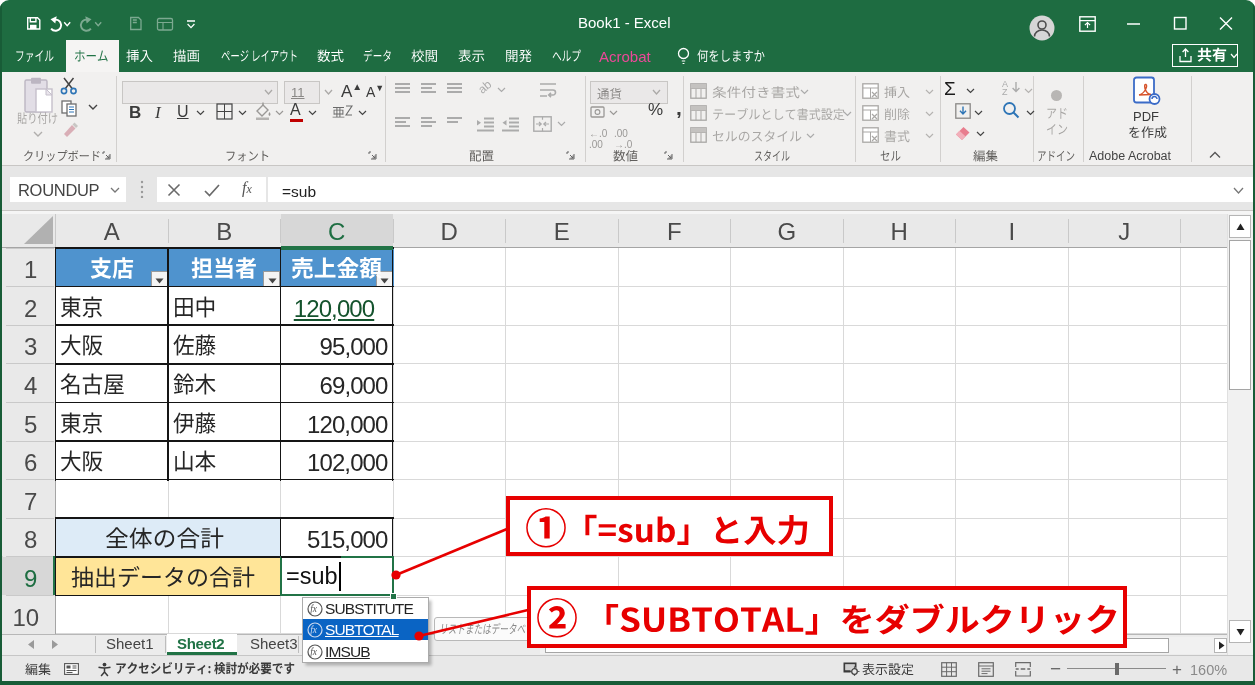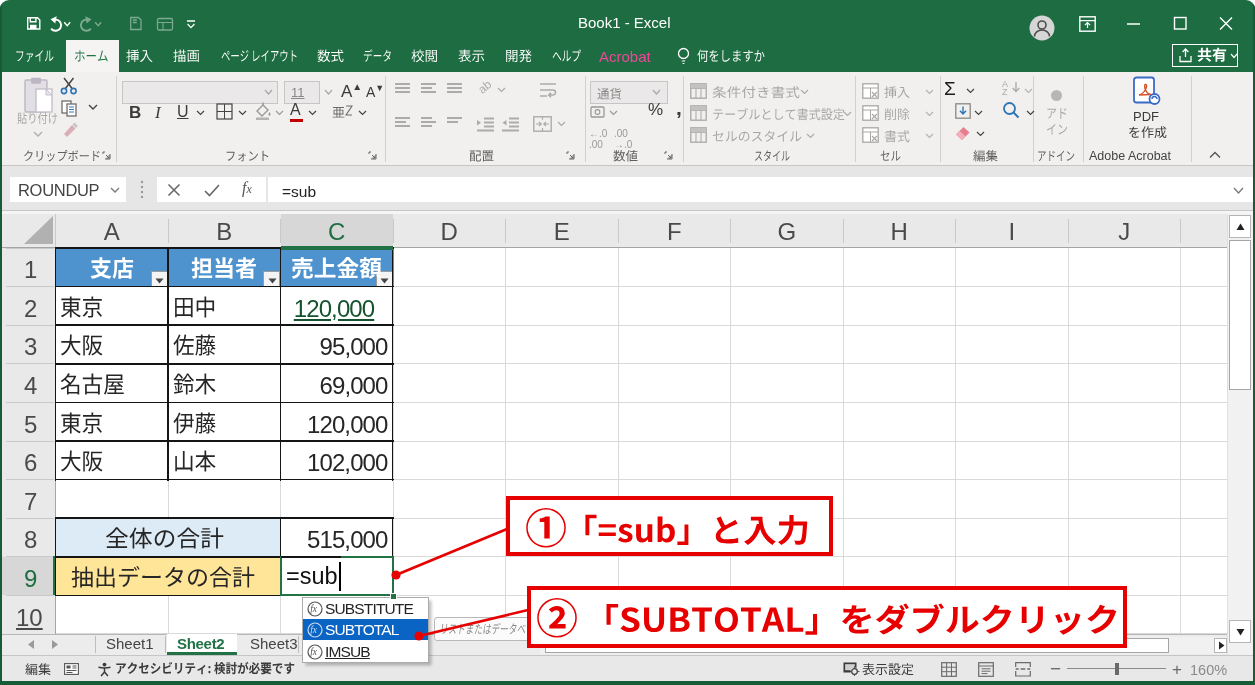--- a/index.html
+++ b/index.html
@@ -480,21 +480,21 @@
 <div style="position:absolute;left:6.0px;top:401.9px;width:47.5px;height:1.0px;background:#C9C9C9;"></div>
 <div style="position:absolute;left:7px;top:450.1px;width:47.5px;text-align:center;font-size:24px;line-height:25px;color:#4A4A4A;">6</div>
 <div style="position:absolute;left:6.0px;top:440.5px;width:47.5px;height:1.0px;background:#C9C9C9;"></div>
 <div style="position:absolute;left:7px;top:488.7px;width:47.5px;text-align:center;font-size:24px;line-height:25px;color:#4A4A4A;">7</div>
 <div style="position:absolute;left:6.0px;top:479.1px;width:47.5px;height:1.0px;background:#C9C9C9;"></div>
 <div style="position:absolute;left:7px;top:527.3px;width:47.5px;text-align:center;font-size:24px;line-height:25px;color:#4A4A4A;">8</div>
 <div style="position:absolute;left:6.0px;top:517.7px;width:47.5px;height:1.0px;background:#C9C9C9;"></div>
 <div style="position:absolute;left:2.0px;top:556.8px;width:53.5px;height:38.6px;background:#D7D7D7;"></div>
 <div style="position:absolute;left:7px;top:565.9px;width:47.5px;text-align:center;font-size:24px;line-height:25px;color:#1E6E42;">9</div>
 <div style="position:absolute;left:6.0px;top:556.3px;width:47.5px;height:1.0px;background:#C9C9C9;"></div>
-<div style="position:absolute;left:16px;top:604.5px;width:47.5px;text-align:left;font-size:24px;line-height:25px;color:#4A4A4A;text-decoration:underline;">10</div>
+<div style="position:absolute;left:2px;top:604.5px;width:47.5px;text-align:center;font-size:24px;line-height:25px;color:#4A4A4A;">10</div>
 <div style="position:absolute;left:6.0px;top:594.9px;width:47.5px;height:1.0px;background:#C9C9C9;"></div>
 <div style="position:absolute;left:2.0px;top:556.3px;width:1.0px;height:39.0px;background:#D7D7D7;"></div>
 <div style="position:absolute;left:53.0px;top:556.3px;width:2.5px;height:39px;background:#217346;"></div>
 <div style="position:absolute;left:54.5px;top:248.0px;width:1.0px;height:386.0px;background:#A5A5A5;"></div>
 <div style="position:absolute;left:55.5px;top:248.0px;width:1171.5px;height:386.0px;background:#fff;"></div>
 <div style="position:absolute;left:167.5px;top:248.0px;width:1.0px;height:386.0px;background:#D9D9D9;"></div>
 <div style="position:absolute;left:280.0px;top:248.0px;width:1.0px;height:386.0px;background:#D9D9D9;"></div>
 <div style="position:absolute;left:392.5px;top:248.0px;width:1.0px;height:386.0px;background:#D9D9D9;"></div>
 <div style="position:absolute;left:505.0px;top:248.0px;width:1.0px;height:386.0px;background:#D9D9D9;"></div>
 <div style="position:absolute;left:617.5px;top:248.0px;width:1.0px;height:386.0px;background:#D9D9D9;"></div>
@@ -683,21 +683,21 @@
 <div style="position:absolute;left:303.0px;top:618.7px;width:125.0px;height:21.8px;background:#0A64C4;"></div>
 <svg style="position:absolute;left:306.5px;top:600.5px" width="16" height="16" viewBox="0 0 16 16">
 <circle cx="8" cy="8" r="7" fill="none" stroke="#555" stroke-width="1.2"></circle>
 <text x="3.2" y="11.3" font-size="9.5" font-style="italic" font-family="Liberation Serif,serif" fill="#555">fx</text>
 </svg>
 <div style="position:absolute;left:325px;top:599.5px;font-size:15.5px;color:#222;letter-spacing:-0.85px;">SUBSTITUTE</div>
 <svg style="position:absolute;left:306.5px;top:622.3px" width="16" height="16" viewBox="0 0 16 16">
 <circle cx="8" cy="8" r="7" fill="none" stroke="#CCD9EE" stroke-width="1.2"></circle>
 <text x="3.2" y="11.3" font-size="9.5" font-style="italic" font-family="Liberation Serif,serif" fill="#CCD9EE">fx</text>
 </svg>
-<div style="position:absolute;left:325px;top:621.3px;font-size:15.5px;color:#fff;letter-spacing:-0.85px;">SUBTOTAL</div>
+<div style="position:absolute;left:325px;top:621.3px;font-size:15.5px;color:#fff;letter-spacing:-0.85px;text-decoration:underline;">SUBTOTAL</div>
 <svg style="position:absolute;left:306.5px;top:644.0px" width="16" height="16" viewBox="0 0 16 16">
 <circle cx="8" cy="8" r="7" fill="none" stroke="#555" stroke-width="1.2"></circle>
 <text x="3.2" y="11.3" font-size="9.5" font-style="italic" font-family="Liberation Serif,serif" fill="#555">fx</text>
 </svg>
 <div style="position:absolute;left:325px;top:643.0px;font-size:15.5px;color:#222;letter-spacing:-0.85px;text-decoration:underline;">IMSUB</div>
 <div style="position:absolute;left:434px;top:616.5px;width:150px;height:24.5px;background:#FBFBFB;border:1px solid #B8B8B8;border-radius:3px;"></div>
 <svg style="position:absolute;left:440.0px;top:619.0px;transform:skewX(-8deg);" width="88.0" height="18.5" viewBox="0 -14.5 88.0 18.5">
       <path fill="#888" d="M6.7 -9.5Q6.7 -9.3 6.7 -9.0Q6.6 -8.7 6.6 -8.4Q6.6 -8.2 6.6 -7.8Q6.6 -7.4 6.6 -7.0Q6.6 -6.6 6.6 -6.4Q6.6 -5.3 6.6 -4.5Q6.5 -3.7 6.4 -3.1Q6.3 -2.6 6.1 -2.1Q6.0 -1.7 5.7 -1.3Q5.5 -0.8 5.1 -0.5Q4.8 -0.1 4.4 0.1Q4.0 0.4 3.7 0.5L3.1 -0.3Q3.7 -0.6 4.3 -1.0Q4.8 -1.4 5.2 -2.0Q5.4 -2.4 5.6 -2.8Q5.7 -3.2 5.8 -3.7Q5.9 -4.2 5.9 -4.9Q5.9 -5.5 5.9 -6.4Q5.9 -6.7 5.9 -7.1Q5.9 -7.4 5.9 -7.8Q5.9 -8.2 5.9 -8.4Q5.9 -8.7 5.9 -9.0Q5.9 -9.3 5.9 -9.5ZM2.7 -9.4Q2.7 -9.2 2.7 -9.0Q2.7 -8.7 2.7 -8.5Q2.7 -8.4 2.7 -8.1Q2.7 -7.8 2.7 -7.4Q2.7 -6.9 2.7 -6.5Q2.7 -6.0 2.7 -5.5Q2.7 -5.1 2.7 -4.8Q2.7 -4.4 2.7 -4.3Q2.7 -4.1 2.7 -3.8Q2.7 -3.5 2.7 -3.4H1.9Q1.9 -3.5 1.9 -3.8Q1.9 -4.0 1.9 -4.3Q1.9 -4.5 1.9 -4.8Q1.9 -5.1 1.9 -5.5Q1.9 -6.0 1.9 -6.5Q1.9 -6.9 1.9 -7.4Q1.9 -7.8 1.9 -8.1Q1.9 -8.4 1.9 -8.5Q1.9 -8.7 1.9 -8.9Q1.9 -9.2 1.9 -9.4Z M15.5 -8.4Q15.4 -8.3 15.4 -8.1Q15.3 -7.9 15.3 -7.8Q15.1 -7.2 14.8 -6.5Q14.6 -5.7 14.2 -5.0Q13.9 -4.3 13.6 -3.7Q13.1 -2.9 12.5 -2.2Q11.9 -1.4 11.3 -0.8Q10.7 -0.2 10.0 0.3L9.5 -0.6Q10.2 -1.0 10.8 -1.6Q11.4 -2.1 12.0 -2.9Q12.6 -3.6 13.0 -4.3Q13.3 -4.8 13.6 -5.4Q13.9 -6.0 14.1 -6.6Q14.3 -7.2 14.4 -7.8Q14.4 -7.8 14.1 -7.8Q13.8 -7.8 13.5 -7.8Q13.1 -7.8 12.8 -7.8Q12.4 -7.8 12.0 -7.8Q11.7 -7.8 11.4 -7.8Q11.2 -7.8 11.1 -7.8Q10.9 -7.8 10.7 -7.7Q10.6 -7.7 10.4 -7.7Q10.3 -7.7 10.2 -7.7V-8.8Q10.3 -8.8 10.4 -8.8Q10.6 -8.8 10.8 -8.8Q10.9 -8.7 11.1 -8.7Q11.2 -8.7 11.4 -8.7Q11.7 -8.7 12.0 -8.7Q12.4 -8.7 12.7 -8.7Q13.1 -8.7 13.5 -8.7Q13.8 -8.7 14.1 -8.7Q14.3 -8.7 14.4 -8.7Q14.6 -8.7 14.8 -8.8Q14.9 -8.8 15.0 -8.8ZM13.7 -4.3Q14.0 -3.9 14.4 -3.4Q14.8 -2.9 15.1 -2.3Q15.5 -1.8 15.8 -1.3Q16.1 -0.8 16.3 -0.4L15.7 0.3Q15.4 -0.3 15.0 -1.0Q14.6 -1.6 14.1 -2.3Q13.6 -3.0 13.2 -3.6Z M20.1 -1.1Q20.1 -1.3 20.1 -1.8Q20.1 -2.3 20.1 -3.1Q20.1 -3.8 20.1 -4.6Q20.1 -5.4 20.1 -6.2Q20.1 -6.9 20.1 -7.5Q20.1 -8.1 20.1 -8.4Q20.1 -8.6 20.1 -9.0Q20.1 -9.4 20.0 -9.7H20.9Q20.9 -9.4 20.8 -9.0Q20.8 -8.7 20.8 -8.4Q20.8 -7.9 20.8 -7.2Q20.8 -6.5 20.8 -5.8Q20.8 -5.0 20.8 -4.2Q20.8 -3.5 20.8 -2.8Q20.8 -2.2 20.8 -1.7Q20.8 -1.3 20.8 -1.1Q20.8 -0.9 20.8 -0.6Q20.8 -0.4 20.8 -0.1Q20.9 0.2 20.9 0.4H20.0Q20.1 0.1 20.1 -0.3Q20.1 -0.8 20.1 -1.1ZM20.7 -6.4Q21.1 -6.2 21.6 -6.0Q22.1 -5.7 22.6 -5.4Q23.2 -5.1 23.7 -4.8Q24.1 -4.5 24.5 -4.3L24.2 -3.2Q23.8 -3.5 23.4 -3.8Q22.9 -4.1 22.4 -4.4Q21.9 -4.7 21.5 -4.9Q21.0 -5.1 20.7 -5.3Z M30.7 -9.9Q30.7 -9.8 30.7 -9.6Q30.7 -9.4 30.7 -9.1Q30.7 -8.9 30.7 -8.5Q30.7 -8.1 30.7 -7.7Q30.7 -7.2 30.7 -6.7Q30.7 -6.3 30.7 -5.9Q30.7 -5.2 30.7 -4.6Q30.7 -3.9 30.7 -3.2Q30.8 -2.6 30.8 -2.0Q30.8 -1.5 30.8 -1.2Q30.8 -0.7 30.6 -0.3Q30.5 0.1 30.2 0.3Q29.8 0.6 29.3 0.6Q28.3 0.6 27.9 0.1Q27.4 -0.4 27.4 -1.3Q27.4 -1.8 27.6 -2.3Q27.8 -2.7 28.3 -2.9Q28.7 -3.2 29.4 -3.2Q30.0 -3.2 30.6 -2.9Q31.2 -2.7 31.7 -2.4Q32.2 -2.0 32.6 -1.6Q33.0 -1.2 33.2 -1.0L32.9 -0.1Q32.6 -0.5 32.2 -0.9Q31.8 -1.3 31.3 -1.6Q30.9 -1.9 30.4 -2.1Q29.8 -2.4 29.3 -2.4Q28.6 -2.4 28.3 -2.1Q28.0 -1.7 28.0 -1.3Q28.0 -1.0 28.1 -0.8Q28.2 -0.6 28.5 -0.4Q28.8 -0.3 29.2 -0.3Q29.4 -0.3 29.7 -0.4Q29.9 -0.5 30.0 -0.7Q30.1 -1.0 30.1 -1.4Q30.1 -1.8 30.1 -2.3Q30.1 -2.9 30.1 -3.6Q30.1 -4.2 30.0 -4.8Q30.0 -5.4 30.0 -5.9Q30.0 -6.3 30.0 -6.7Q30.0 -7.2 30.0 -7.6Q30.0 -8.0 30.0 -8.4Q30.0 -8.8 30.0 -9.2Q30.0 -9.3 30.0 -9.6Q30.0 -9.8 30.0 -9.9ZM27.4 -8.6Q27.6 -8.5 27.9 -8.5Q28.2 -8.4 28.5 -8.4Q28.8 -8.3 29.1 -8.3Q29.4 -8.3 29.6 -8.3Q30.5 -8.3 31.3 -8.4Q32.2 -8.5 33.0 -8.7L33.0 -7.8Q32.5 -7.7 32.0 -7.6Q31.4 -7.5 30.8 -7.5Q30.2 -7.4 29.6 -7.4Q29.3 -7.4 28.9 -7.5Q28.5 -7.5 28.1 -7.5Q27.7 -7.6 27.4 -7.6ZM27.4 -5.9Q27.6 -5.9 27.9 -5.8Q28.2 -5.8 28.5 -5.7Q28.8 -5.7 29.1 -5.7Q29.3 -5.7 29.6 -5.7Q30.2 -5.7 30.8 -5.7Q31.4 -5.8 31.9 -5.8Q32.5 -5.9 33.1 -6.0L33.1 -5.1Q32.6 -5.0 32.2 -5.0Q31.8 -4.9 31.4 -4.9Q30.9 -4.8 30.5 -4.8Q30.0 -4.8 29.6 -4.8Q29.3 -4.8 28.9 -4.8Q28.5 -4.8 28.1 -4.9Q27.7 -4.9 27.4 -5.0Z M38.2 -9.8Q38.2 -9.6 38.1 -9.3Q38.1 -9.0 38.1 -8.8Q38.0 -8.4 37.9 -7.8Q37.8 -7.2 37.7 -6.6Q37.6 -5.9 37.5 -5.3Q37.4 -4.6 37.2 -3.8Q37.1 -3.1 36.9 -2.3Q36.7 -1.5 36.5 -0.8Q36.3 -0.1 36.2 0.4L35.4 0.1Q35.6 -0.4 35.8 -1.1Q36.0 -1.8 36.2 -2.5Q36.4 -3.3 36.6 -4.1Q36.7 -4.9 36.9 -5.5Q36.9 -6.0 37.0 -6.4Q37.1 -6.9 37.2 -7.4Q37.2 -7.9 37.3 -8.3Q37.3 -8.7 37.4 -8.9Q37.4 -9.2 37.4 -9.5Q37.4 -9.7 37.4 -9.9ZM36.3 -7.7Q36.8 -7.7 37.3 -7.8Q37.9 -7.9 38.5 -8.0Q39.0 -8.2 39.6 -8.4V-7.4Q39.0 -7.2 38.5 -7.1Q37.9 -7.0 37.3 -6.9Q36.8 -6.8 36.3 -6.8Q36.0 -6.8 35.8 -6.8Q35.5 -6.8 35.3 -6.9L35.3 -7.8Q35.6 -7.8 35.8 -7.8Q36.1 -7.7 36.3 -7.7ZM39.0 -6.0Q39.4 -6.1 39.8 -6.1Q40.2 -6.1 40.6 -6.1Q41.0 -6.1 41.4 -6.1Q41.7 -6.1 42.1 -6.0L42.1 -5.1Q41.7 -5.1 41.4 -5.2Q41.0 -5.2 40.6 -5.2Q40.2 -5.2 39.8 -5.2Q39.4 -5.2 39.0 -5.1ZM39.2 -3.0Q39.1 -2.7 39.1 -2.4Q39.1 -2.1 39.1 -1.9Q39.1 -1.6 39.1 -1.4Q39.2 -1.2 39.3 -1.1Q39.5 -0.9 39.8 -0.8Q40.1 -0.7 40.5 -0.7Q41.0 -0.7 41.4 -0.8Q41.8 -0.8 42.2 -0.9L42.2 0.1Q41.8 0.1 41.4 0.2Q41.0 0.2 40.5 0.2Q39.5 0.2 39.0 -0.2Q38.4 -0.7 38.4 -1.6Q38.4 -2.0 38.5 -2.3Q38.5 -2.7 38.6 -3.1Z M46.4 -7.4Q46.8 -7.3 47.2 -7.3Q47.5 -7.3 47.9 -7.3Q48.7 -7.3 49.4 -7.4Q50.2 -7.5 50.8 -7.7V-6.7Q50.2 -6.5 49.4 -6.5Q48.6 -6.4 47.9 -6.4Q47.5 -6.4 47.2 -6.4Q46.8 -6.4 46.4 -6.4ZM49.4 -9.6Q49.4 -9.4 49.4 -9.3Q49.4 -9.1 49.4 -8.9Q49.4 -8.7 49.4 -8.3Q49.4 -8.0 49.4 -7.6Q49.4 -7.2 49.4 -6.8Q49.4 -6.1 49.4 -5.4Q49.4 -4.6 49.4 -4.0Q49.5 -3.3 49.5 -2.7Q49.5 -2.1 49.5 -1.6Q49.5 -1.2 49.4 -0.9Q49.3 -0.5 49.2 -0.2Q49.0 0.1 48.7 0.2Q48.4 0.4 48.0 0.4Q47.1 0.4 46.7 -0.1Q46.2 -0.6 46.2 -1.4Q46.2 -1.9 46.4 -2.4Q46.6 -2.8 47.0 -3.0Q47.4 -3.3 48.0 -3.3Q48.5 -3.3 49.0 -3.1Q49.5 -2.9 49.8 -2.6Q50.2 -2.3 50.6 -2.0Q50.9 -1.6 51.2 -1.3L50.8 -0.4Q50.3 -1.1 49.9 -1.5Q49.4 -2.0 49.0 -2.3Q48.5 -2.5 47.9 -2.5Q47.4 -2.5 47.1 -2.2Q46.8 -2.0 46.8 -1.5Q46.8 -1.0 47.1 -0.8Q47.4 -0.5 47.9 -0.5Q48.3 -0.5 48.5 -0.7Q48.7 -0.9 48.7 -1.2Q48.8 -1.5 48.8 -1.9Q48.8 -2.2 48.8 -2.8Q48.8 -3.4 48.8 -4.0Q48.7 -4.7 48.7 -5.4Q48.7 -6.2 48.7 -6.8Q48.7 -7.4 48.7 -8.0Q48.7 -8.5 48.7 -8.9Q48.7 -9.0 48.7 -9.2Q48.7 -9.5 48.7 -9.6ZM45.2 -9.5Q45.2 -9.4 45.1 -9.3Q45.1 -9.1 45.1 -9.0Q45.1 -8.8 45.0 -8.7Q45.0 -8.4 44.9 -7.9Q44.9 -7.4 44.8 -6.8Q44.8 -6.3 44.7 -5.7Q44.7 -5.1 44.6 -4.6Q44.6 -4.1 44.6 -3.7Q44.6 -3.2 44.6 -2.8Q44.7 -2.4 44.7 -1.9Q44.8 -2.2 44.9 -2.5Q44.9 -2.9 45.0 -3.2Q45.1 -3.5 45.2 -3.8L45.5 -3.4Q45.4 -2.9 45.3 -2.4Q45.2 -1.9 45.1 -1.4Q45.0 -0.9 44.9 -0.6Q44.9 -0.5 44.9 -0.3Q44.9 -0.2 44.9 -0.0Q44.9 0.1 44.9 0.2Q44.9 0.3 44.9 0.4L44.3 0.5Q44.2 -0.2 44.1 -1.2Q44.0 -2.2 44.0 -3.5Q44.0 -4.2 44.0 -4.9Q44.1 -5.7 44.1 -6.4Q44.2 -7.1 44.3 -7.8Q44.3 -8.4 44.4 -8.7Q44.4 -9.0 44.4 -9.2Q44.4 -9.4 44.4 -9.6Z M53.3 -9.1Q53.5 -9.1 53.7 -9.1Q53.9 -9.1 54.1 -9.1Q54.3 -9.1 54.6 -9.1Q54.9 -9.1 55.3 -9.1Q55.6 -9.1 56.0 -9.1Q56.4 -9.1 56.7 -9.1Q57.0 -9.1 57.1 -9.1Q57.3 -9.1 57.5 -9.1Q57.7 -9.1 57.9 -9.1V-8.1Q57.7 -8.1 57.5 -8.1Q57.3 -8.1 57.1 -8.1Q57.0 -8.1 56.7 -8.1Q56.4 -8.1 56.0 -8.1Q55.6 -8.1 55.3 -8.1Q54.9 -8.1 54.6 -8.1Q54.3 -8.1 54.1 -8.1Q53.9 -8.1 53.7 -8.1Q53.5 -8.1 53.3 -8.1ZM52.3 -6.0Q52.5 -6.0 52.7 -6.0Q52.9 -5.9 53.1 -5.9Q53.2 -5.9 53.5 -5.9Q53.8 -5.9 54.3 -5.9Q54.8 -5.9 55.4 -5.9Q55.9 -5.9 56.5 -5.9Q57.0 -5.9 57.5 -5.9Q58.0 -5.9 58.3 -5.9Q58.6 -5.9 58.7 -5.9Q58.8 -5.9 59.0 -6.0Q59.2 -6.0 59.4 -6.0V-5.0Q59.2 -5.0 59.0 -5.0Q58.9 -5.0 58.7 -5.0Q58.6 -5.0 58.3 -5.0Q58.0 -5.0 57.5 -5.0Q57.0 -5.0 56.5 -5.0Q55.9 -5.0 55.4 -5.0Q54.8 -5.0 54.3 -5.0Q53.8 -5.0 53.5 -5.0Q53.2 -5.0 53.1 -5.0Q52.9 -5.0 52.7 -5.0Q52.5 -5.0 52.3 -5.0ZM56.4 -5.5Q56.4 -4.3 56.3 -3.3Q56.1 -2.4 55.9 -1.6Q55.7 -1.2 55.4 -0.7Q55.2 -0.3 54.9 0.1Q54.5 0.4 54.2 0.7L53.5 0.0Q54.0 -0.3 54.5 -0.8Q54.9 -1.3 55.2 -1.9Q55.5 -2.6 55.6 -3.5Q55.6 -4.5 55.7 -5.5ZM58.4 -10.2Q58.5 -9.9 58.6 -9.6Q58.7 -9.3 58.8 -9.0Q59.0 -8.7 59.1 -8.4L58.6 -8.1Q58.5 -8.5 58.3 -9.0Q58.1 -9.5 57.9 -9.9ZM59.3 -10.7Q59.4 -10.4 59.5 -10.1Q59.7 -9.8 59.8 -9.5Q59.9 -9.2 60.0 -9.0L59.6 -8.7Q59.4 -9.1 59.2 -9.5Q59.0 -10.0 58.8 -10.4Z M61.1 -5.4Q61.2 -5.4 61.4 -5.4Q61.6 -5.4 61.8 -5.4Q62.0 -5.3 62.3 -5.3Q62.4 -5.3 62.7 -5.3Q63.0 -5.3 63.4 -5.3Q63.8 -5.3 64.2 -5.3Q64.6 -5.3 65.1 -5.3Q65.5 -5.3 65.9 -5.3Q66.3 -5.3 66.6 -5.3Q66.9 -5.3 67.0 -5.3Q67.3 -5.3 67.5 -5.4Q67.8 -5.4 67.9 -5.4V-4.2Q67.8 -4.2 67.5 -4.2Q67.3 -4.2 67.0 -4.2Q66.9 -4.2 66.6 -4.2Q66.3 -4.2 65.9 -4.2Q65.5 -4.2 65.1 -4.2Q64.6 -4.2 64.2 -4.2Q63.8 -4.2 63.4 -4.2Q63.0 -4.2 62.7 -4.2Q62.4 -4.2 62.3 -4.2Q61.9 -4.2 61.6 -4.2Q61.3 -4.2 61.1 -4.2Z M72.4 -5.7Q72.8 -5.4 73.2 -5.0Q73.7 -4.5 74.1 -4.1Q74.6 -3.6 75.0 -3.2Q75.4 -2.7 75.7 -2.4L75.2 -1.5Q74.9 -1.9 74.5 -2.3Q74.1 -2.8 73.7 -3.3Q73.2 -3.8 72.8 -4.2Q72.3 -4.7 71.9 -5.0ZM76.3 -8.0Q76.2 -7.9 76.2 -7.7Q76.1 -7.5 76.1 -7.3Q76.0 -6.7 75.8 -6.0Q75.5 -5.2 75.2 -4.5Q74.9 -3.7 74.5 -3.1Q74.0 -2.0 73.1 -1.1Q72.2 -0.1 71.0 0.6L70.4 -0.2Q71.2 -0.6 71.9 -1.1Q72.5 -1.7 73.0 -2.3Q73.6 -2.9 73.9 -3.6Q74.3 -4.2 74.6 -4.9Q74.8 -5.5 75.1 -6.2Q75.3 -6.9 75.4 -7.5H72.2L72.4 -8.4H75.2Q75.3 -8.4 75.5 -8.4Q75.6 -8.4 75.7 -8.5ZM73.4 -9.8Q73.3 -9.6 73.2 -9.3Q73.1 -9.0 73.0 -8.8Q72.8 -8.2 72.4 -7.3Q72.0 -6.5 71.4 -5.7Q70.9 -4.9 70.2 -4.2L69.6 -4.8Q70.3 -5.5 70.9 -6.3Q71.4 -7.1 71.8 -7.9Q72.2 -8.6 72.3 -9.2Q72.4 -9.4 72.5 -9.6Q72.6 -9.9 72.6 -10.2Z M83.3 -8.5Q83.5 -8.3 83.6 -7.9Q83.8 -7.5 83.9 -7.2Q84.1 -6.8 84.2 -6.5L83.6 -6.2Q83.5 -6.5 83.4 -6.8Q83.3 -7.2 83.1 -7.5Q83.0 -7.9 82.9 -8.2ZM84.4 -9.1Q84.6 -8.9 84.7 -8.5Q84.9 -8.2 85.0 -7.8Q85.2 -7.5 85.3 -7.2L84.8 -6.8Q84.7 -7.1 84.5 -7.5Q84.4 -7.8 84.3 -8.2Q84.1 -8.5 84.0 -8.8ZM77.9 -3.3Q78.0 -3.5 78.2 -3.7Q78.3 -3.9 78.5 -4.1Q78.6 -4.3 78.8 -4.7Q79.0 -5.0 79.3 -5.5Q79.5 -5.9 79.7 -6.3Q80.0 -6.7 80.2 -7.0Q80.5 -7.6 80.8 -7.7Q81.2 -7.8 81.6 -7.2Q81.9 -6.8 82.2 -6.3Q82.5 -5.9 82.8 -5.4Q83.1 -4.9 83.4 -4.5Q83.7 -4.1 84.0 -3.5Q84.4 -3.0 84.8 -2.4Q85.1 -1.8 85.5 -1.3L84.9 -0.3Q84.6 -0.9 84.2 -1.5Q83.9 -2.1 83.6 -2.6Q83.2 -3.2 83.0 -3.6Q82.8 -3.9 82.5 -4.3Q82.3 -4.7 82.1 -5.0Q81.8 -5.4 81.6 -5.7Q81.4 -6.0 81.3 -6.2Q81.1 -6.5 80.9 -6.5Q80.7 -6.5 80.5 -6.1Q80.4 -5.8 80.2 -5.5Q80.0 -5.1 79.7 -4.7Q79.5 -4.3 79.3 -3.9Q79.1 -3.6 79.0 -3.3Q78.9 -3.1 78.7 -2.8Q78.6 -2.5 78.5 -2.3Z"></path>
     </svg>
 <div style="position:absolute;left:389.5px;top:592.8px;width:7px;height:7px;background:#217346;border:1.2px solid #fff;"></div>

